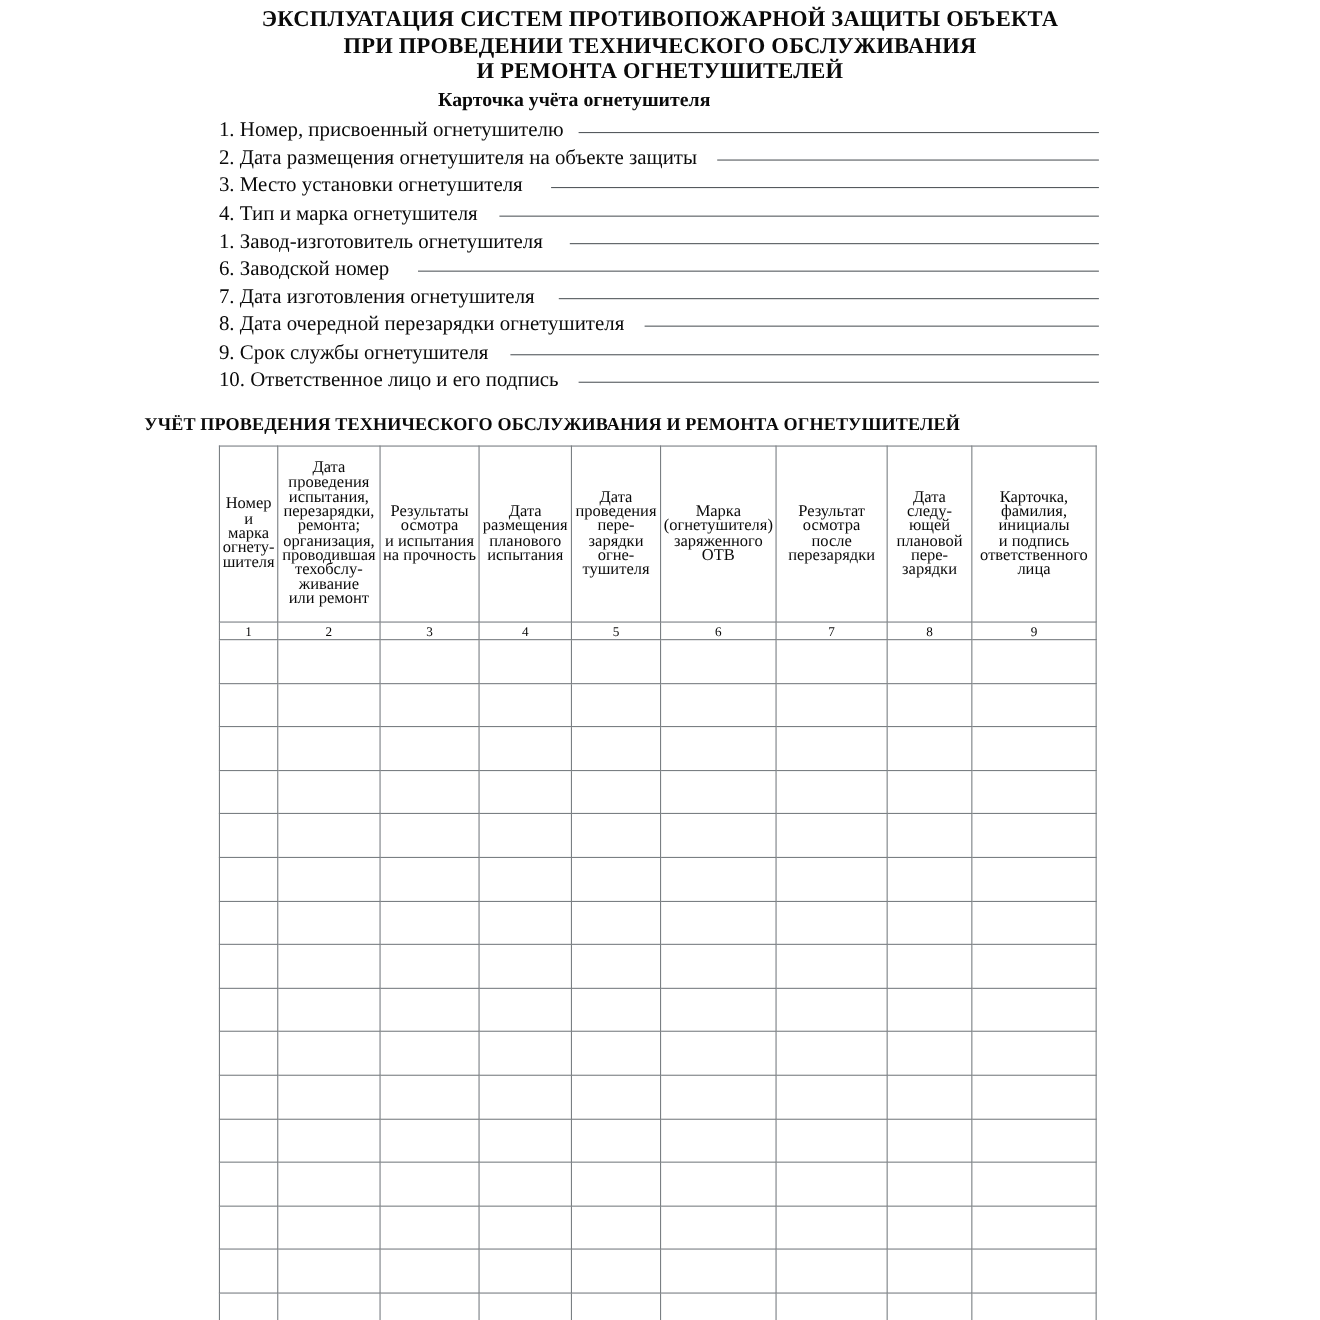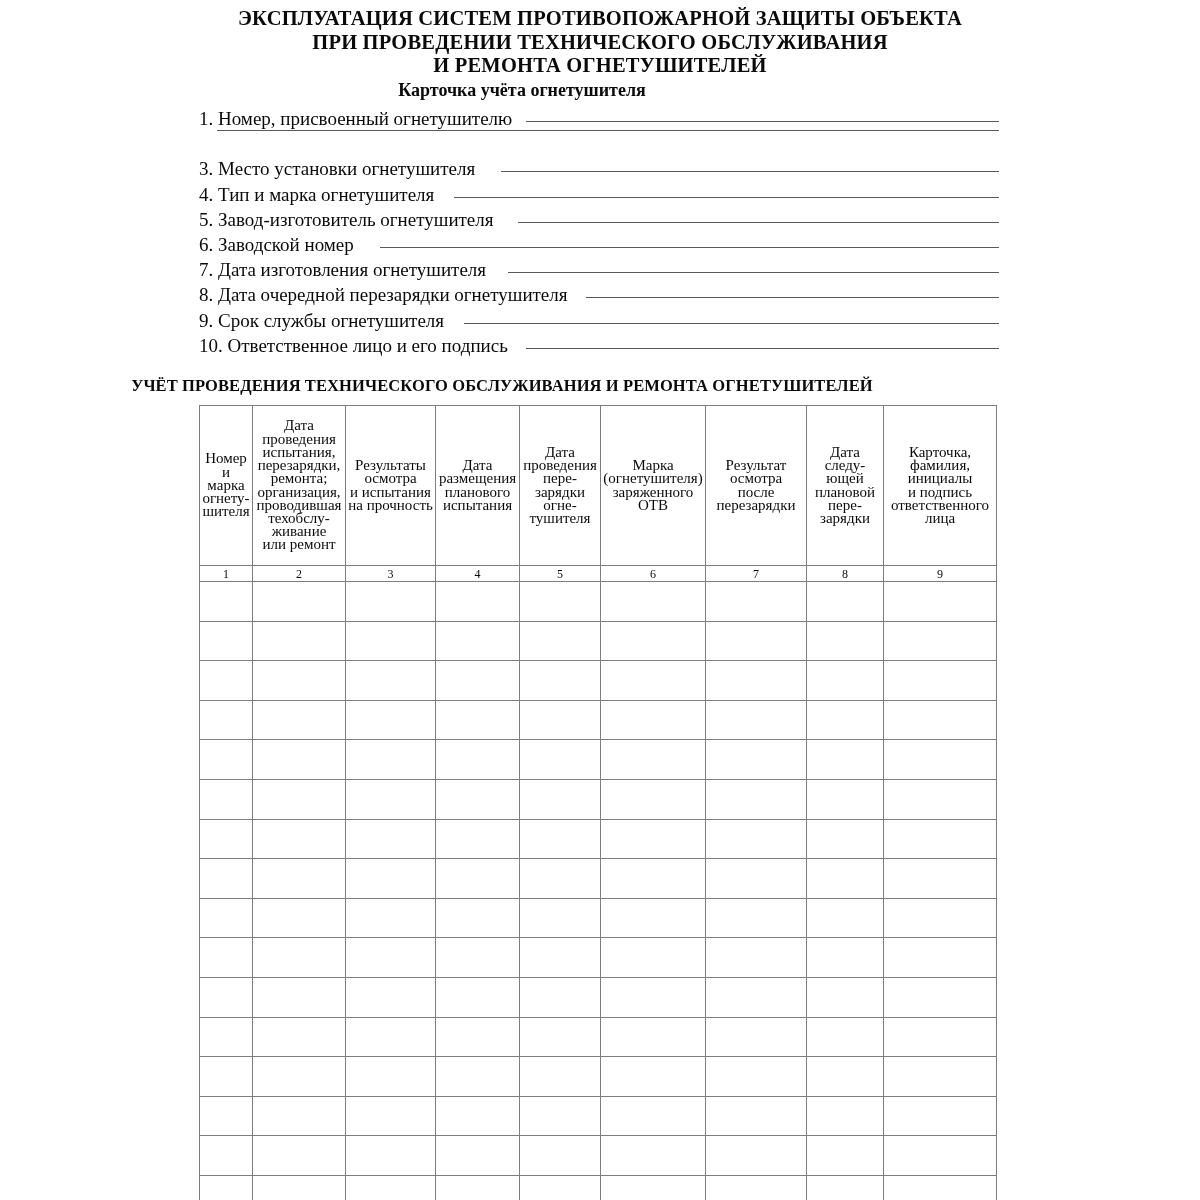--- a/index.html
+++ b/index.html
@@ -111,35 +111,36 @@
 
   <div class="subtitle">Карточка учёта огнетушителя</div>
 
   <div class="list" id="field-list">
       <div class="list-item">
         <span class="li-text">1. Номер, присвоенный огнетушителю</span>
         <span class="li-gap" style="width: 14px;"></span>
         <span class="li-rule"></span>
       </div>
       <div class="list-item">
+        <span class="li-text">2. Дата размещения огнетушителя на объекте защиты</span>
         <span class="li-gap" style="width: 18px;"></span>
         <span class="li-rule"></span>
       </div>
       <div class="list-item">
         <span class="li-text">3. Место установки огнетушителя</span>
         <span class="li-gap" style="width: 26px;"></span>
         <span class="li-rule"></span>
       </div>
       <div class="list-item">
         <span class="li-text">4. Тип и марка огнетушителя</span>
         <span class="li-gap" style="width: 20px;"></span>
         <span class="li-rule"></span>
       </div>
       <div class="list-item">
-        <span class="li-text">5. Завод-изготовитель огнетушителя</span>
+        <span class="li-text">1. Завод-изготовитель огнетушителя</span>
         <span class="li-gap" style="width: 24px;"></span>
         <span class="li-rule"></span>
       </div>
       <div class="list-item">
         <span class="li-text">6. Заводской номер</span>
         <span class="li-gap" style="width: 26px;"></span>
         <span class="li-rule"></span>
       </div>
       <div class="list-item">
         <span class="li-text">7. Дата изготовления огнетушителя</span>

